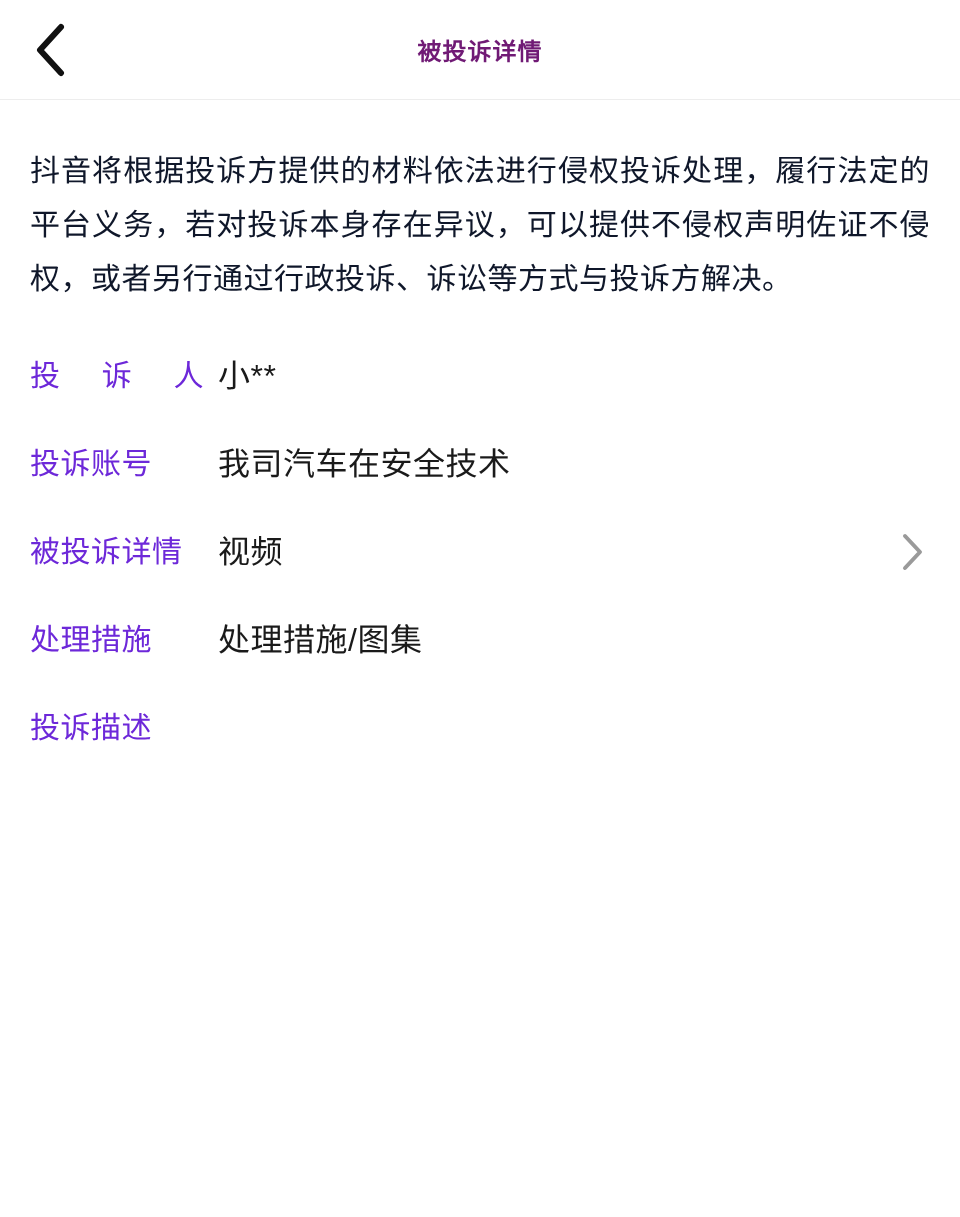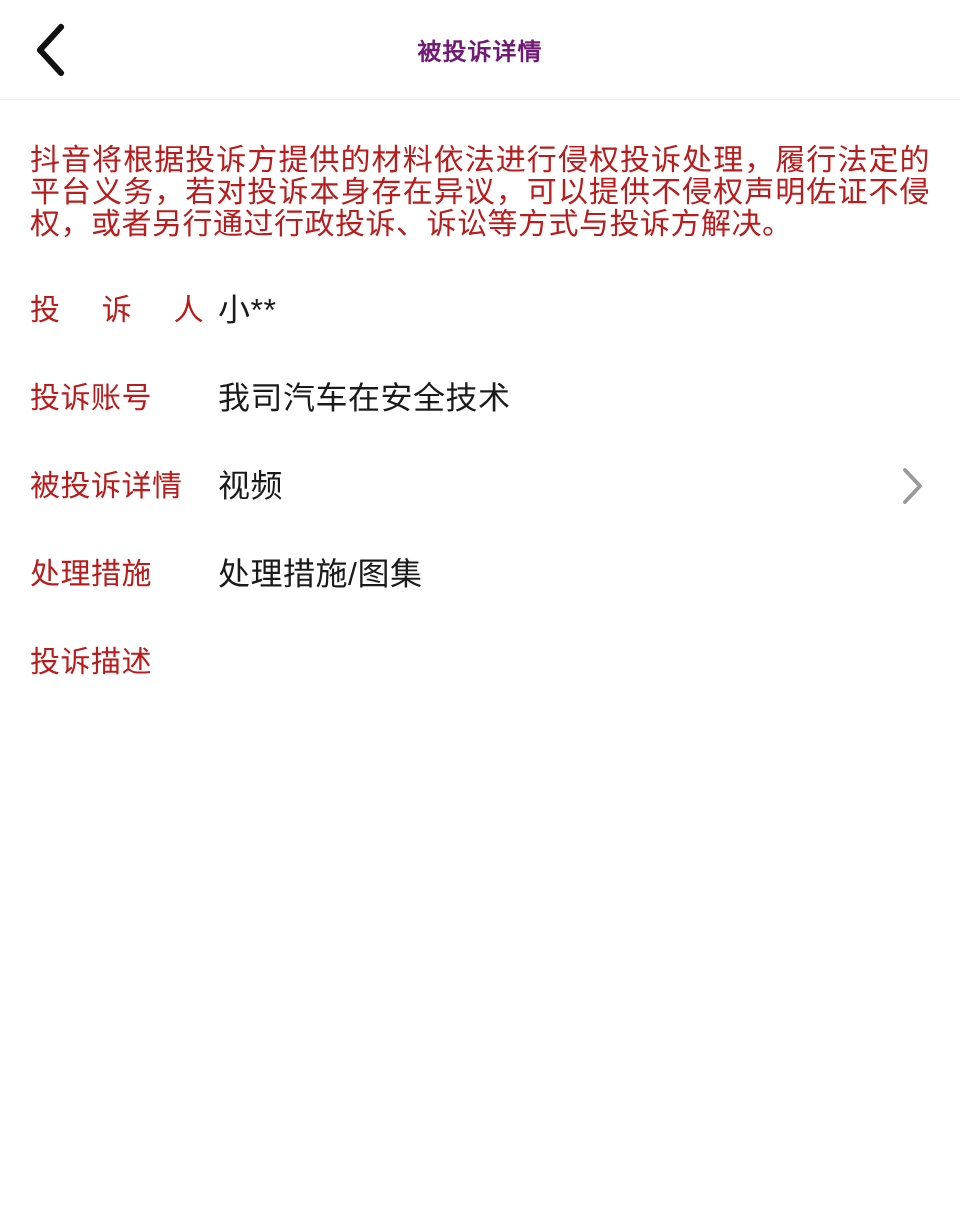--- a/index.html
+++ b/index.html
@@ -47,43 +47,43 @@
     font-size: 24px;
     font-weight: bold;
     letter-spacing: 1px;
     color: #701a75;
   }
 
   
   .intro {
     margin: 44px 30px 0 30px;
     font-size: 30px;
-    line-height: 32px;
-    color: #b91c1c;
+    line-height: 54px;
+    color: #0f172a;
     letter-spacing: 0.5px;
     text-align: justify;
   }
 
   
   .details {
     margin-top: 46px;
     padding: 0 30px;
   }
   .row {
     display: flex;
     align-items: flex-start;
     margin-bottom: 40px;
     position: relative;
   }
   .row-label {
     flex: 0 0 188px;
     width: 188px;
     font-size: 30px;
     line-height: 48px;
-    color: #b91c1c;
+    color: #6d28d9;
     letter-spacing: 0.5px;
   }
   .row-label.spread {
     text-align: justify;
     text-align-last: justify;
     padding-right: 14px;
     box-sizing: border-box;
   }
   .row-value {
     flex: 1 1 auto;

